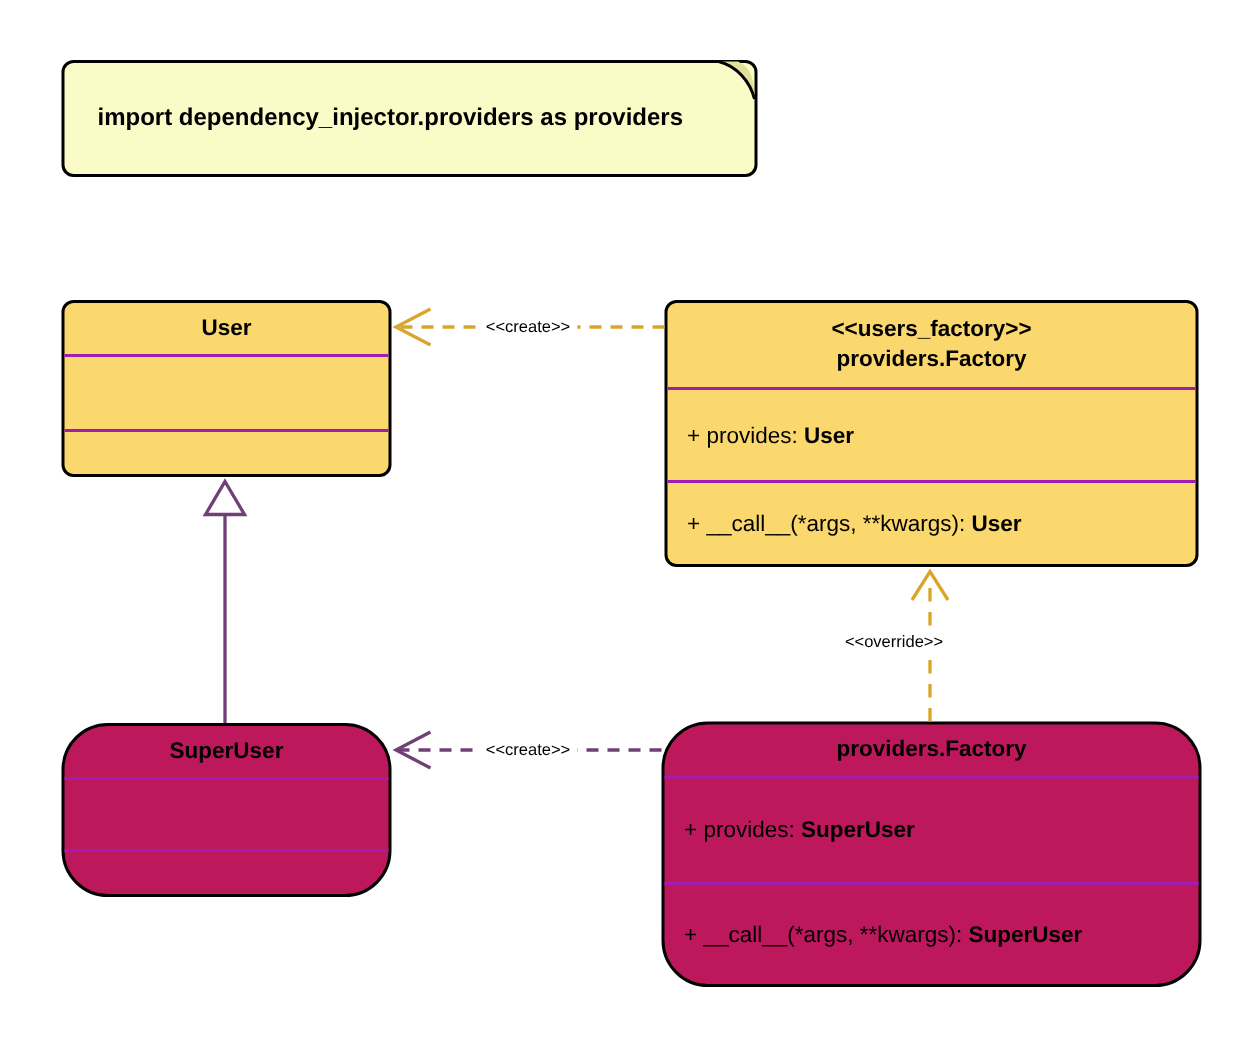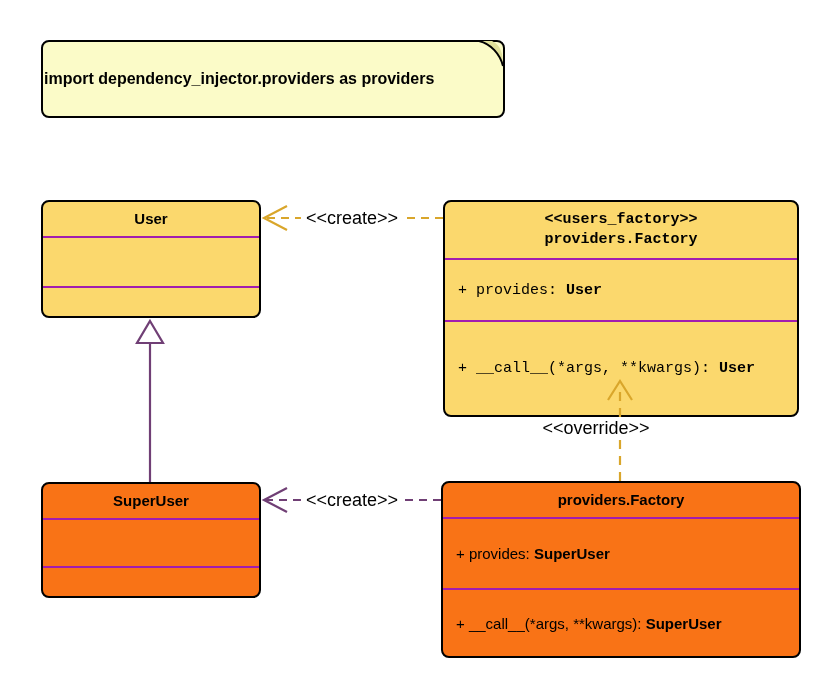--- a/index.html
+++ b/index.html
@@ -12,21 +12,21 @@
   }
   
   .note {
     position: absolute;
     left: 41px; top: 40px; width: 464px; height: 78px;
     box-sizing: border-box;
     background: #FBFBC8;
     border: 2px solid #000;
     border-radius: 8px;
     display: flex; align-items: center;
-    padding-left: 1px;
+    padding-left: 22px;
     font-size: 16px; font-weight: bold; color: #000;
   }
   
   .uml-class {
     position: absolute;
     box-sizing: border-box;
     border: 2px solid #000;
     border-radius: 8px;
     display: flex; flex-direction: column;
     color: #000;
@@ -39,33 +39,33 @@
   }
   .uml-class .compartment {
     border-top: 2px solid #a21caf;
     display: flex; align-items: center;
     padding-left: 13px;
     font-size: 15px;
   }
   .uml-class .compartment .type-name { font-weight: bold; white-space: pre; }
   .uml-class .compartment .member-prefix { white-space: pre; }
   .gold   { background: #FBD86D; }
-  .mauve  { background: #f97316; }
+  .mauve  { background: #be185d; border-radius: 31px; }
 
   #class-user      { left: 41px;  top: 200px; width: 220px; height: 118px; }
   #class-user .title { height: 34px; }
   #class-user .attrs   { height: 48px; }
   #class-user .methods { flex: 1; }
 
   #class-superuser { left: 41px;  top: 482px; width: 220px; height: 116px; }
   #class-superuser .title { height: 34px; }
   #class-superuser .attrs   { height: 46px; }
   #class-superuser .methods { flex: 1; }
 
-  #factory-users   { left: 443px; top: 200px; width: 356px; height: 217px; font-family: Liberation Mono, monospace; }
+  #factory-users   { left: 443px; top: 200px; width: 356px; height: 178px; }
   #factory-users .title { height: 56px; }
   #factory-users .provides { height: 60px; }
   #factory-users .call { flex: 1; }
 
   #factory-superusers { left: 441px; top: 481px; width: 360px; height: 177px; }
   #factory-superusers .title { height: 34px; }
   #factory-superusers .provides { height: 69px; }
   #factory-superusers .call { flex: 1; }
 
   
@@ -73,21 +73,21 @@
     position: absolute; left: 0; top: 0;
     width: 840px; height: 700px;
     pointer-events: none;
     z-index: 5;
   }
   .edge-label {
     position: absolute;
     transform: translate(-50%, -50%);
     background: #ffffff;
     padding: 0 5px;
-    font-size: 18px; color: #000;
+    font-size: 11px; color: #000;
     z-index: 6;
     white-space: nowrap;
   }
   #label-create-user      { left: 352px; top: 218px; }
   #label-create-superuser { left: 352px; top: 500px; }
   #label-override         { left: 596px; top: 428px; }
 </style>
 </head>
 <body>
 

